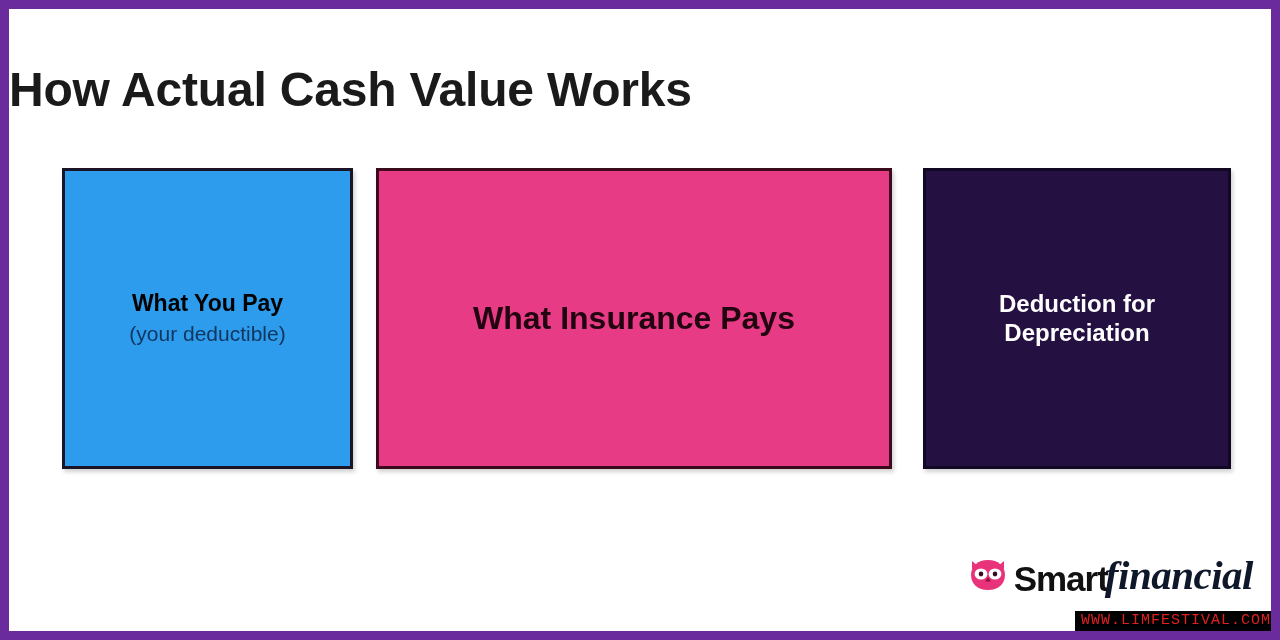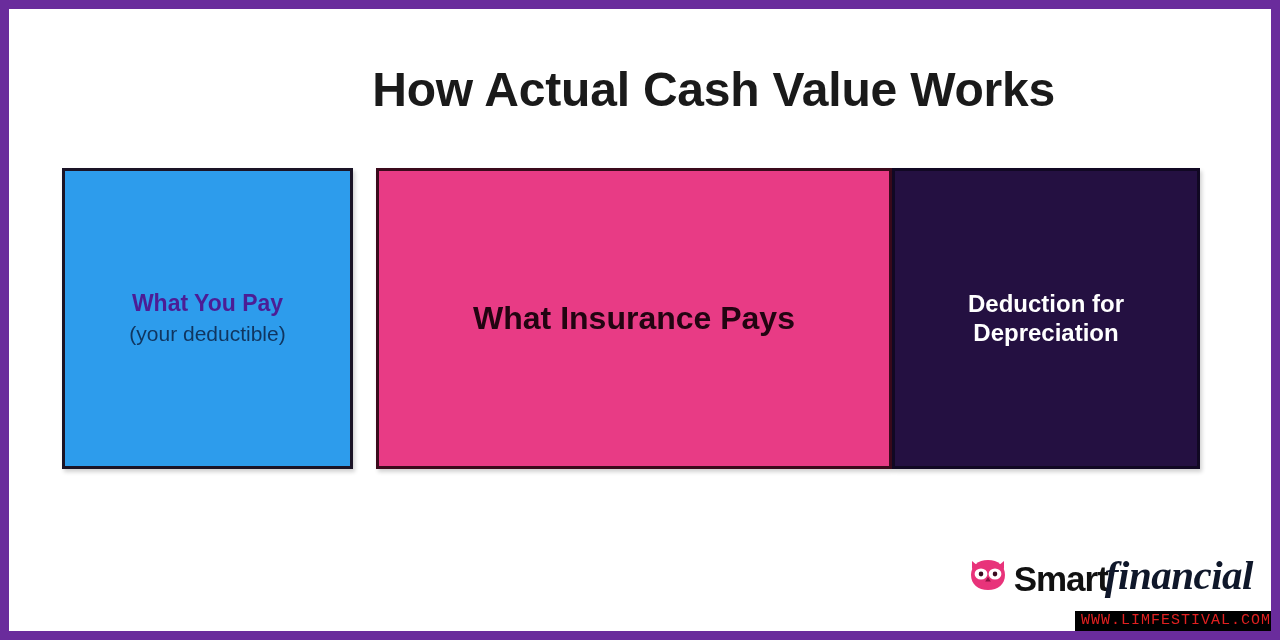--- a/index.html
+++ b/index.html
@@ -40,21 +40,21 @@
     height: 622px;
     background: #ffffff;
   }
 
   
   .title {
     position: absolute;
     left: 0;
     top: 53px;
     width: 1046px;
-    text-align: right;
+    text-align: left;
     font-size: 48px;
     font-weight: bold;
     letter-spacing: -0.2px;
     color: #1A1A1A;
     font-family: "Liberation Sans", sans-serif;
     white-space: nowrap;
   }
 
   
   .boxes {
@@ -84,39 +84,39 @@
     width: 291px;
     background: #2D9CEC;
   }
   .box-insurance {
     left: 314px;
     width: 516px;
     background: #E83B85;
     border-color: #3B0A1C;
   }
   .box-depreciation {
-    left: 830px;
+    left: 861px;
     width: 308px;
     background: #241041;
     border-color: #110823;
   }
 
   .box-title {
     font-weight: bold;
     line-height: 1.18;
   }
   .box-sub {
     font-weight: normal;
     line-height: 1.22;
     text-align: center;
   }
 
   .box-pay .box-title {
     font-size: 23px;
-    color: #4c1d95;
+    color: #000000;
   }
   .box-pay .box-sub {
     font-size: 21px;
     color: #10355F;
     margin-top: 4px;
   }
 
   .box-insurance .box-title {
     font-size: 32px;
     color: #220411;

